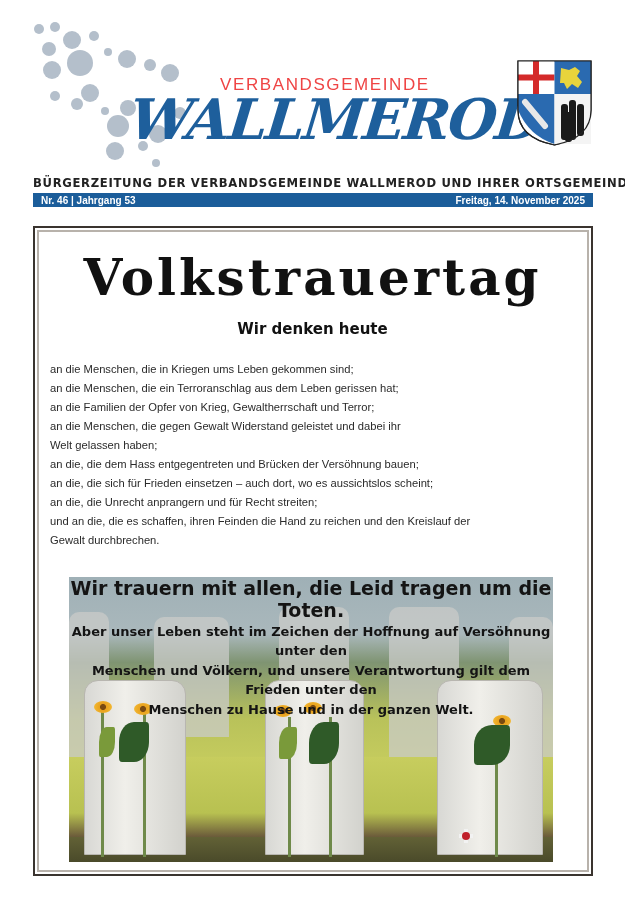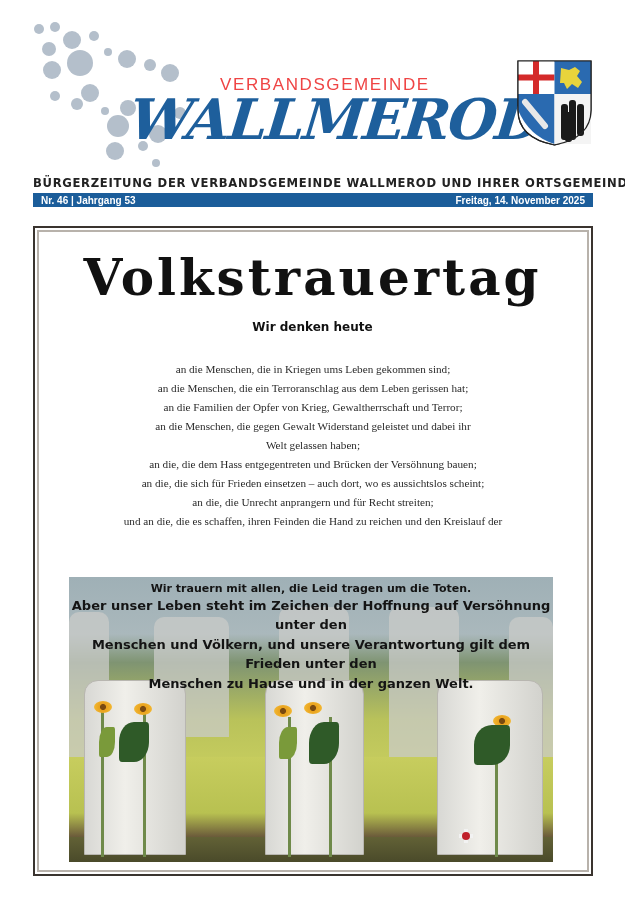--- a/index.html
+++ b/index.html
@@ -12,38 +12,38 @@
 
   .crest { position:absolute; left:517px; top:60px; width:75px; height:86px; }
 
   .masthead { position:absolute; left:33px; top:176px; width:560px; font-family:"DejaVu Sans", sans-serif; font-weight:bold; font-size:11.6px; letter-spacing:0.7px; color:#222; white-space:nowrap; }
   .bluebar { position:absolute; left:33px; top:193px; width:560px; height:14px; background:#1b5d9a; color:#fff; font-family:"Liberation Sans", sans-serif; font-weight:bold; font-size:10px; display:flex; justify-content:space-between; align-items:center; padding:0 8px 0 8px; }
 
   .frame { position:absolute; left:33px; top:226px; width:560px; height:650px; border:2px solid #3a342f; }
   .frame-inner { position:absolute; left:2px; top:2px; right:2px; bottom:2px; border:2px solid #b8b2ab; }
 
   .title { position:absolute; left:0; top:248px; width:625px; text-align:center; font-family:"DejaVu Serif", serif; font-weight:bold; font-size:50px; letter-spacing:3px; color:#111; }
-  .subtitle { position:absolute; left:0; top:320px; width:625px; text-align:center; font-family:"DejaVu Sans", sans-serif; font-weight:bold; font-size:12px; color:#111; }
-  .body-lines { position:absolute; left:50px; top:360px; width:526px; text-align:center; font-family:Liberation Serif, serif; font-size:11.2px; line-height:19px; color:#2a2a2a; }
+  .subtitle { position:absolute; left:0; top:320px; width:625px; text-align:center; font-family:"DejaVu Sans", sans-serif; font-weight:bold; font-size:15px; color:#111; }
+  .body-lines { position:absolute; left:50px; top:360px; width:526px; text-align:left; font-family:Liberation Sans, sans-serif; font-size:11.2px; line-height:19px; color:#2a2a2a; }
   .body-lines div { white-space:nowrap; }
 
   .photo { position:absolute; left:69px; top:577px; width:484px; height:285px; overflow:hidden;
     background: linear-gradient(180deg, #9fb0b6 0%, #aab8bc 20%, #7f9472 30%, #b9c25a 50%, #c9cf5f 70%, #6b6a3a 88%, #4a4a2a 100%); }
   .photo .bg-stone { position:absolute; background:#c9cbc8; border-radius:10px 10px 0 0; opacity:0.75; }
   .photo .stone { position:absolute; background:linear-gradient(90deg,#d8d8d4,#f0efea 40%,#d2d2cd); border-radius:14px 14px 0 0; border:1px solid #b8b6b0; }
   .photo .stem { position:absolute; width:3px; background:#6f8a4a; }
   .photo .flower { position:absolute; width:18px; height:12px; border-radius:50%; background:radial-gradient(circle,#7a4a10 25%,#e8a21e 30%,#f2b630 80%); }
   .photo .leaf { position:absolute; background:#2f5a28; border-radius:50% 10% 50% 10%; }
   .photo .poppy { position:absolute; width:14px; height:14px; }
   .photo .poppy::before { content:""; position:absolute; left:5px; top:0; width:4px; height:14px; background:#f2f2f2; }
   .photo .poppy::after { content:""; position:absolute; left:0; top:5px; width:14px; height:4px; background:#f2f2f2; }
   .photo .poppy span { position:absolute; left:3px; top:3px; width:8px; height:8px; border-radius:50%; background:#c0202a; z-index:2; }
 
   .photo-text { position:absolute; left:0; top:0; width:484px; text-align:center; color:#141414; font-family:"DejaVu Sans", sans-serif; font-weight:bold; }
-  .photo-text .h { font-size:11px; margin-top:5px; }
+  .photo-text .h { font-size:19px; }
   .photo-text .p { font-size:13px; line-height:19px; margin-top:1px; }
 </style>
 </head>
 <body>
 
 <div class="logo">
   <svg width="370" height="150" style="position:absolute;left:0;top:0">
     <g fill="#b4bfcb">
       <circle cx="9" cy="11" r="5"></circle>
         <circle cx="25" cy="9" r="5"></circle>
@@ -108,20 +108,21 @@
 <div class="body-lines">
   <div>an die Menschen, die in Kriegen ums Leben gekommen sind;</div>
   <div>an die Menschen, die ein Terroranschlag aus dem Leben gerissen hat;</div>
   <div>an die Familien der Opfer von Krieg, Gewaltherrschaft und Terror;</div>
   <div>an die Menschen, die gegen Gewalt Widerstand geleistet und dabei ihr</div>
   <div>Welt gelassen haben;</div>
   <div>an die, die dem Hass entgegentreten und Brücken der Versöhnung bauen;</div>
   <div>an die, die sich für Frieden einsetzen – auch dort, wo es aussichtslos scheint;</div>
   <div>an die, die Unrecht anprangern und für Recht streiten;</div>
   <div>und an die, die es schaffen, ihren Feinden die Hand zu reichen und den Kreislauf der</div>
+  <div>Gewalt durchbrechen.</div>
 </div>
 
 <div class="photo">
 
   <div class="bg-stone" style="left:0;top:35px;width:40px;height:150px;"></div>
   <div class="bg-stone" style="left:85px;top:40px;width:75px;height:120px;"></div>
   <div class="bg-stone" style="left:210px;top:30px;width:70px;height:100px;"></div>
   <div class="bg-stone" style="left:320px;top:30px;width:70px;height:150px;"></div>
   <div class="bg-stone" style="left:440px;top:40px;width:44px;height:140px;"></div>
   <div style="position:absolute;left:0;top:180px;width:484px;height:80px;background:linear-gradient(180deg,#c7cd5e,#b8c151 70%,#6a5a3a);"></div>

